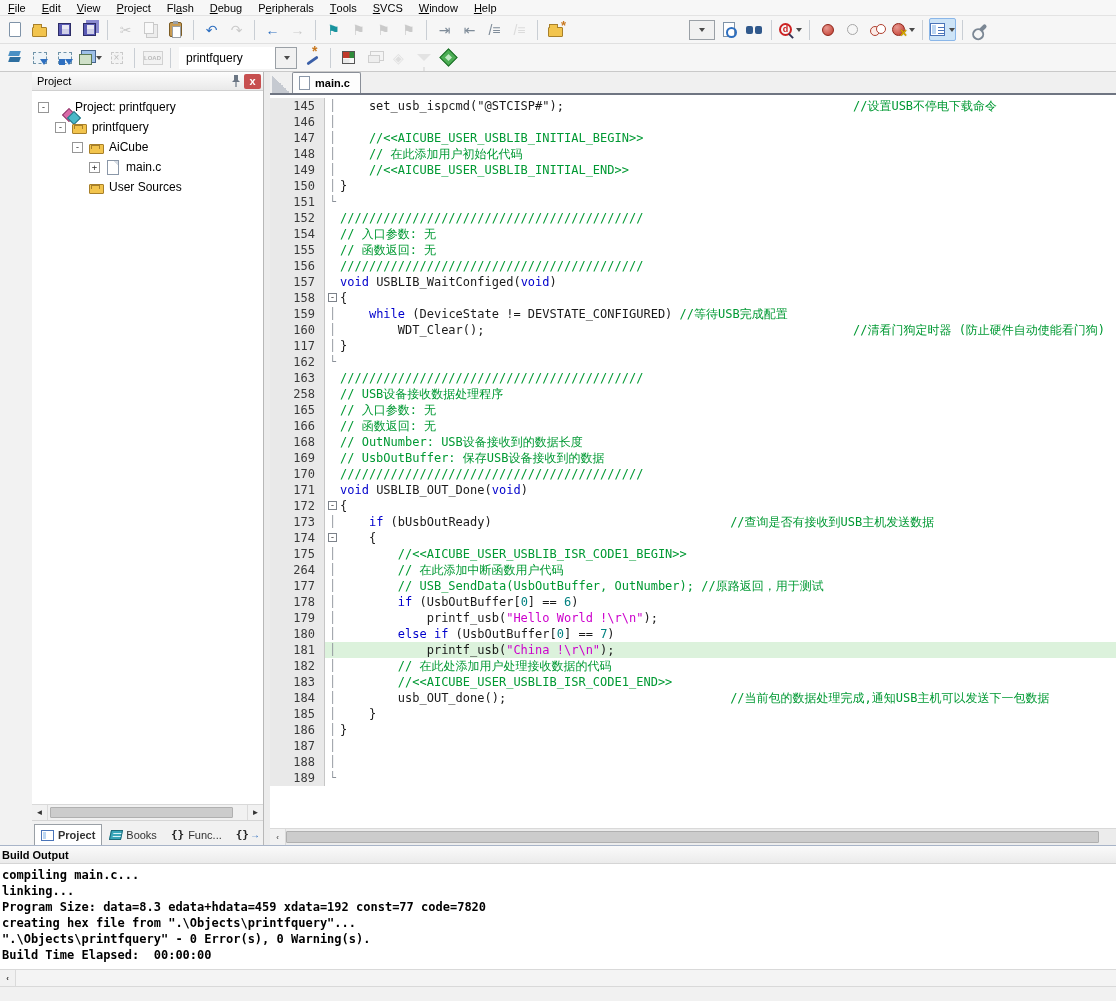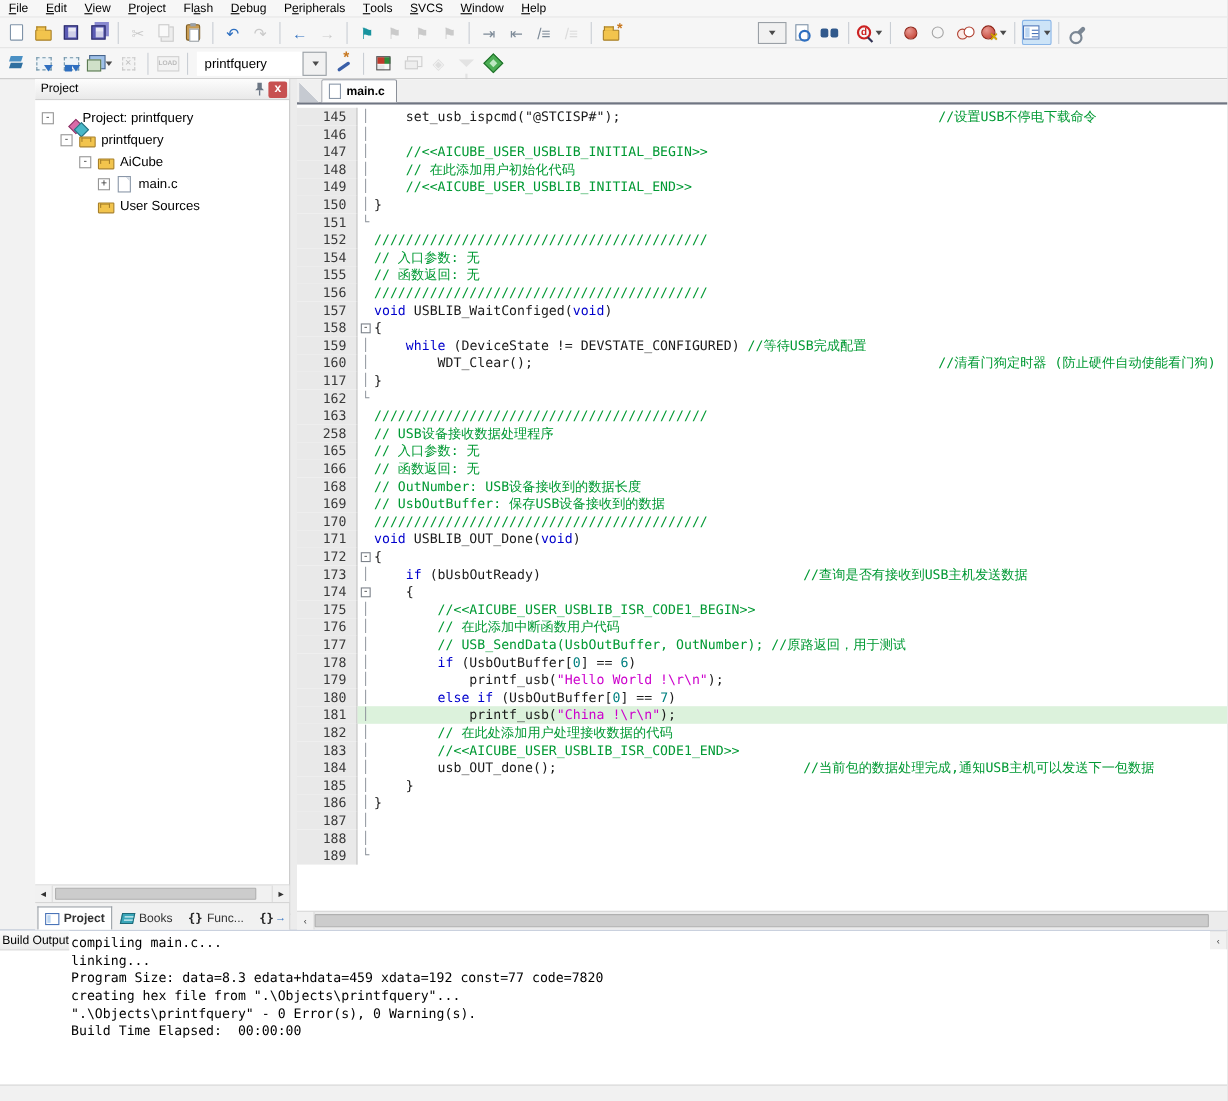--- a/index.html
+++ b/index.html
@@ -133,21 +133,21 @@
   .code{flex:1;overflow:hidden;font-family:"DejaVu Sans Mono","DejaVu Sans",monospace;font-size:12px;line-height:16px;padding-top:3px;}
   .cline{display:flex;height:16px;white-space:pre;}
   .cnum{width:55px;flex:none;text-align:right;padding-right:9px;color:#3a3a3a;background:#e9e9e9;border-right:1px solid #c6c6c6;}
   .cbody{flex:1;display:flex;min-width:0;}
   .cbody.hl{background:var(--hl);}
   .cfold{width:15px;flex:none;text-align:center;color:#8a9098;font-size:11px;}
   .fbox{display:inline-block;width:9px;height:9px;border:1px solid #7c828a;background:#fff;font-size:9px;line-height:7px;color:#333;vertical-align:1px;}
   .ctext{flex:1;min-width:0;}
   .sg-p{color:#1a1a1a;} .sg-k{color:var(--kw);margin-top:16px;} .sg-c{color:var(--cm);} .sg-s{color:var(--st);} .sg-n{color:var(--nm);}
   
-  .buildout{height:141px;display:flex;flex-direction:row;background:#fff;border-top:1px solid #a8b4c8;}
+  .buildout{height:141px;display:flex;flex-direction:column;background:#fff;border-top:1px solid #a8b4c8;font-weight:bold;}
   .bhead{height:18px;background:linear-gradient(#fafafa,#ebebeb);font-size:11px;display:flex;align-items:center;padding-left:2px;border-bottom:1px solid #d5d5d5;}
   .bbody{flex:1;font-family:"DejaVu Sans Mono","DejaVu Sans",monospace;font-size:12px;line-height:16px;padding:3px 2px;white-space:pre;overflow:hidden;}
   .statusbar{height:15px;background:#f1f1f1;border-top:1px solid #d9d9d9;}
 </style>
 </head>
 <body>
 
 <div class="app">
 
   <div class="menubar" id="menubar">
@@ -434,21 +434,21 @@
           <div class="cline"><span class="cnum">165</span><span class="cbody"><span class="cfold"></span><span class="ctext"><span class="sg-c">// 入口参数: 无</span></span></span></div>
           <div class="cline"><span class="cnum">166</span><span class="cbody"><span class="cfold"></span><span class="ctext"><span class="sg-c">// 函数返回: 无</span></span></span></div>
           <div class="cline"><span class="cnum">168</span><span class="cbody"><span class="cfold"></span><span class="ctext"><span class="sg-c">// OutNumber: USB设备接收到的数据长度</span></span></span></div>
           <div class="cline"><span class="cnum">169</span><span class="cbody"><span class="cfold"></span><span class="ctext"><span class="sg-c">// UsbOutBuffer: 保存USB设备接收到的数据</span></span></span></div>
           <div class="cline"><span class="cnum">170</span><span class="cbody"><span class="cfold"></span><span class="ctext"><span class="sg-c">//////////////////////////////////////////</span></span></span></div>
           <div class="cline"><span class="cnum">171</span><span class="cbody"><span class="cfold"></span><span class="ctext"><span class="sg-k">void</span><span class="sg-p"> USBLIB_OUT_Done(</span><span class="sg-k">void</span><span class="sg-p">)</span></span></span></div>
           <div class="cline"><span class="cnum">172</span><span class="cbody"><span class="cfold"><span class="fbox">-</span></span><span class="ctext"><span class="sg-p">{</span></span></span></div>
           <div class="cline"><span class="cnum">173</span><span class="cbody"><span class="cfold">│</span><span class="ctext"><span class="sg-p">    </span><span class="sg-k">if</span><span class="sg-p"> (bUsbOutReady)                                 </span><span class="sg-c">//查询是否有接收到USB主机发送数据</span></span></span></div>
           <div class="cline"><span class="cnum">174</span><span class="cbody"><span class="cfold"><span class="fbox">-</span></span><span class="ctext"><span class="sg-p">    {</span></span></span></div>
           <div class="cline"><span class="cnum">175</span><span class="cbody"><span class="cfold">│</span><span class="ctext"><span class="sg-c">        //&lt;&lt;AICUBE_USER_USBLIB_ISR_CODE1_BEGIN&gt;&gt;</span></span></span></div>
-          <div class="cline"><span class="cnum">176</span><span class="cbody"><span class="cfold">│</span><span class="ctext"><span class="sg-c">        // 在此添加中断函数用户代码</span></span></span></div>
+          <div class="cline"><span class="cnum">264</span><span class="cbody"><span class="cfold">│</span><span class="ctext"><span class="sg-c">        // 在此添加中断函数用户代码</span></span></span></div>
           <div class="cline"><span class="cnum">177</span><span class="cbody"><span class="cfold">│</span><span class="ctext"><span class="sg-c">        // USB_SendData(UsbOutBuffer, OutNumber); //原路返回，用于测试</span></span></span></div>
           <div class="cline"><span class="cnum">178</span><span class="cbody"><span class="cfold">│</span><span class="ctext"><span class="sg-p">        </span><span class="sg-k">if</span><span class="sg-p"> (UsbOutBuffer[</span><span class="sg-n">0</span><span class="sg-p">] == </span><span class="sg-n">6</span><span class="sg-p">)</span></span></span></div>
           <div class="cline"><span class="cnum">179</span><span class="cbody"><span class="cfold">│</span><span class="ctext"><span class="sg-p">            printf_usb(</span><span class="sg-s">"Hello World !\r\n"</span><span class="sg-p">);</span></span></span></div>
           <div class="cline"><span class="cnum">180</span><span class="cbody"><span class="cfold">│</span><span class="ctext"><span class="sg-p">        </span><span class="sg-k">else</span><span class="sg-p"> </span><span class="sg-k">if</span><span class="sg-p"> (UsbOutBuffer[</span><span class="sg-n">0</span><span class="sg-p">] == </span><span class="sg-n">7</span><span class="sg-p">)</span></span></span></div>
           <div class="cline"><span class="cnum">181</span><span class="cbody hl"><span class="cfold">│</span><span class="ctext"><span class="sg-p">            printf_usb(</span><span class="sg-s">"China !\r\n"</span><span class="sg-p">);</span></span></span></div>
           <div class="cline"><span class="cnum">182</span><span class="cbody"><span class="cfold">│</span><span class="ctext"><span class="sg-c">        // 在此处添加用户处理接收数据的代码</span></span></span></div>
           <div class="cline"><span class="cnum">183</span><span class="cbody"><span class="cfold">│</span><span class="ctext"><span class="sg-c">        //&lt;&lt;AICUBE_USER_USBLIB_ISR_CODE1_END&gt;&gt;</span></span></span></div>
           <div class="cline"><span class="cnum">184</span><span class="cbody"><span class="cfold">│</span><span class="ctext"><span class="sg-p">        usb_OUT_done();                               </span><span class="sg-c">//当前包的数据处理完成,通知USB主机可以发送下一包数据</span></span></span></div>
           <div class="cline"><span class="cnum">185</span><span class="cbody"><span class="cfold">│</span><span class="ctext"><span class="sg-p">    }</span></span></span></div>
           <div class="cline"><span class="cnum">186</span><span class="cbody"><span class="cfold">│</span><span class="ctext"><span class="sg-p">}</span></span></span></div>

